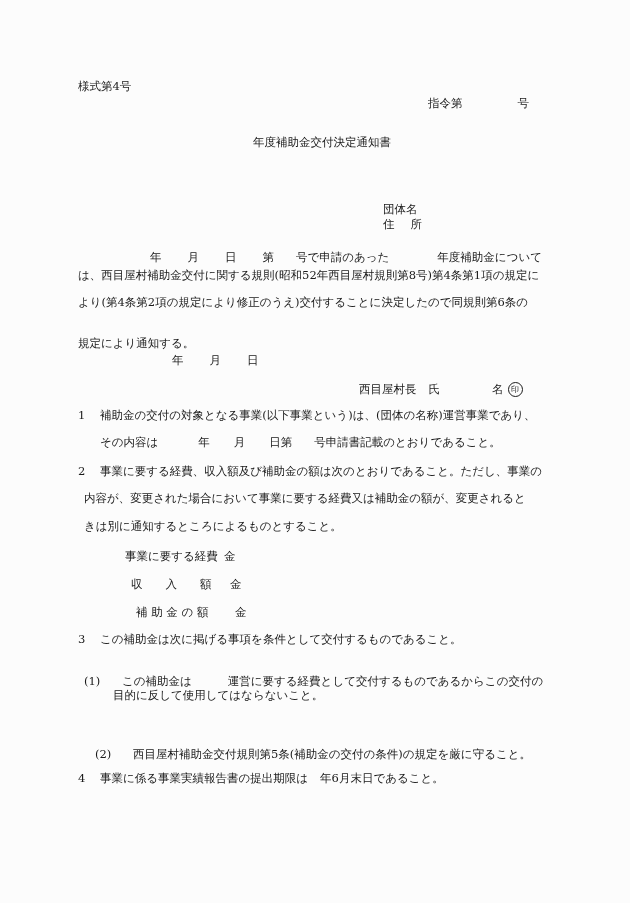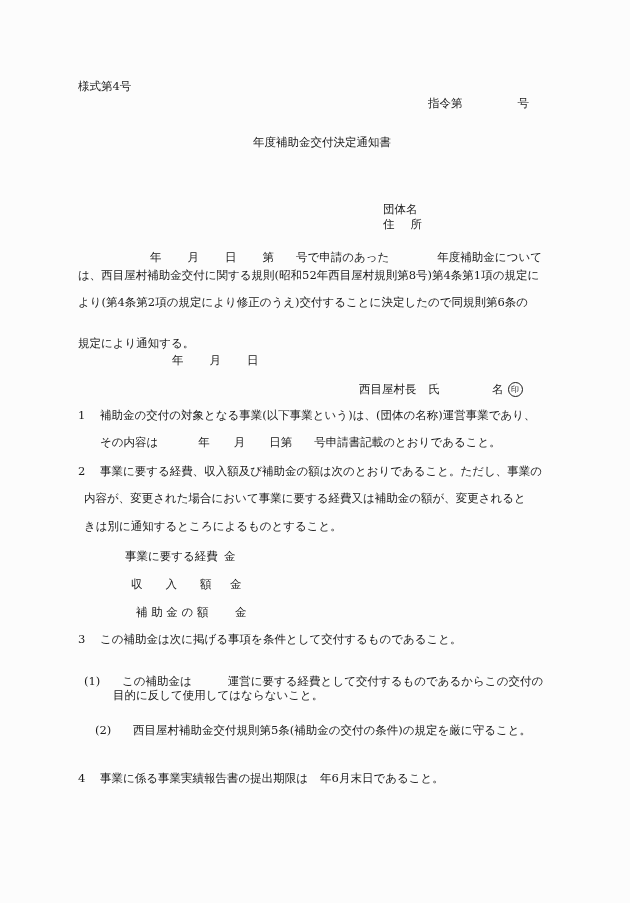--- a/index.html
+++ b/index.html
@@ -49,21 +49,21 @@
     .i1b { left: 84px; top: 437px; margin-left: 16px; }
     .i2a { left: 78px; top: 466px; }
     .i2b { left: 84px; top: 493px; }
     .i2c { left: 84px; top: 521px; }
     .amt1 { left: 125px; top: 551px; }
     .amt2 { left: 125px; top: 579px; padding-left: 6px; }
     .amt3 { left: 128px; top: 607px; margin-left: 8px; }
     .i3 { left: 78px; top: 634px; }
     .i3-1a { left: 84px; top: 662px; margin-top: 14px; }
     .i3-1b { left: 113px; top: 690px; }
-    .i3-2 { left: 95px; top: 725px; }
+    .i3-2 { left: 95px; top: 749px; }
     .i4 { left: 78px; top: 744px; margin-top: 29px; }
     .num { display: inline-block; width: 22px; }
     .pnum { display: inline-block; width: 38px; }
   </style>
 </head>
 <body>
 
 <div>
 
   <div class="abs form-no">様式第4号</div>

